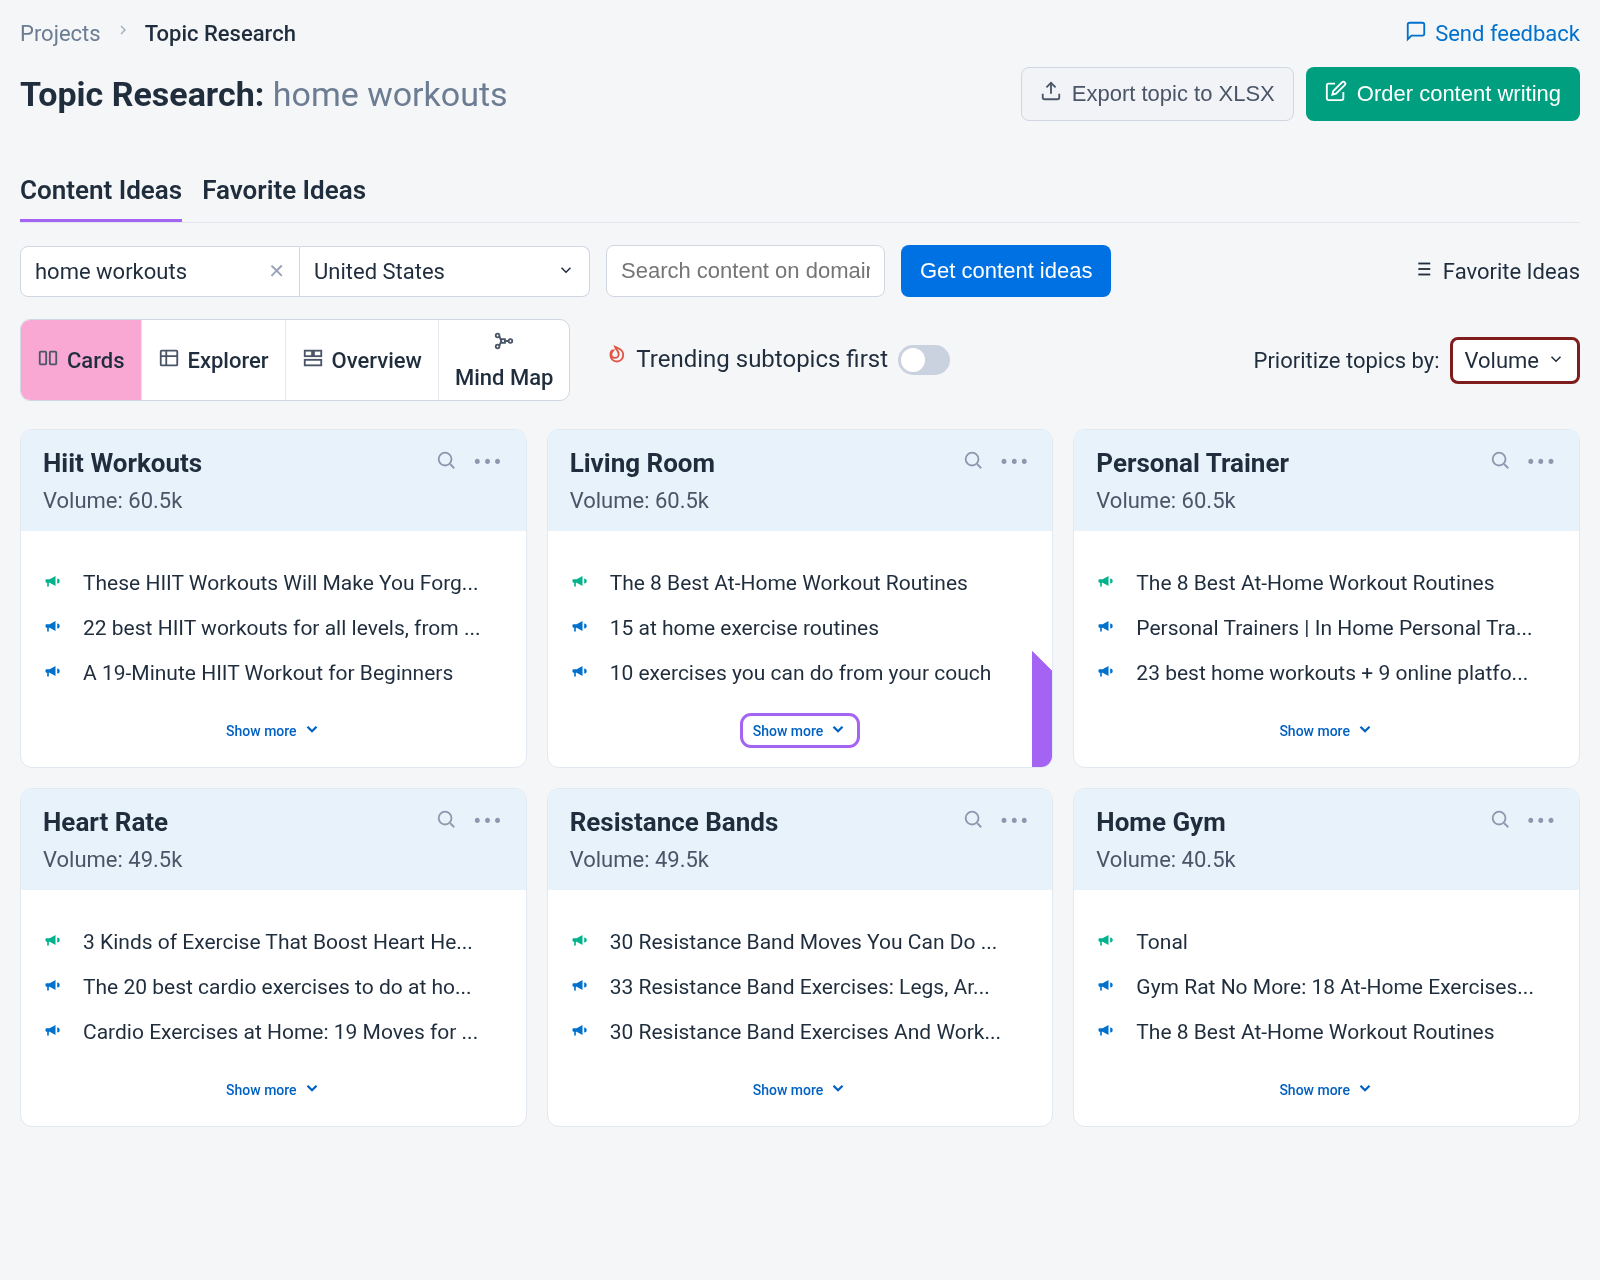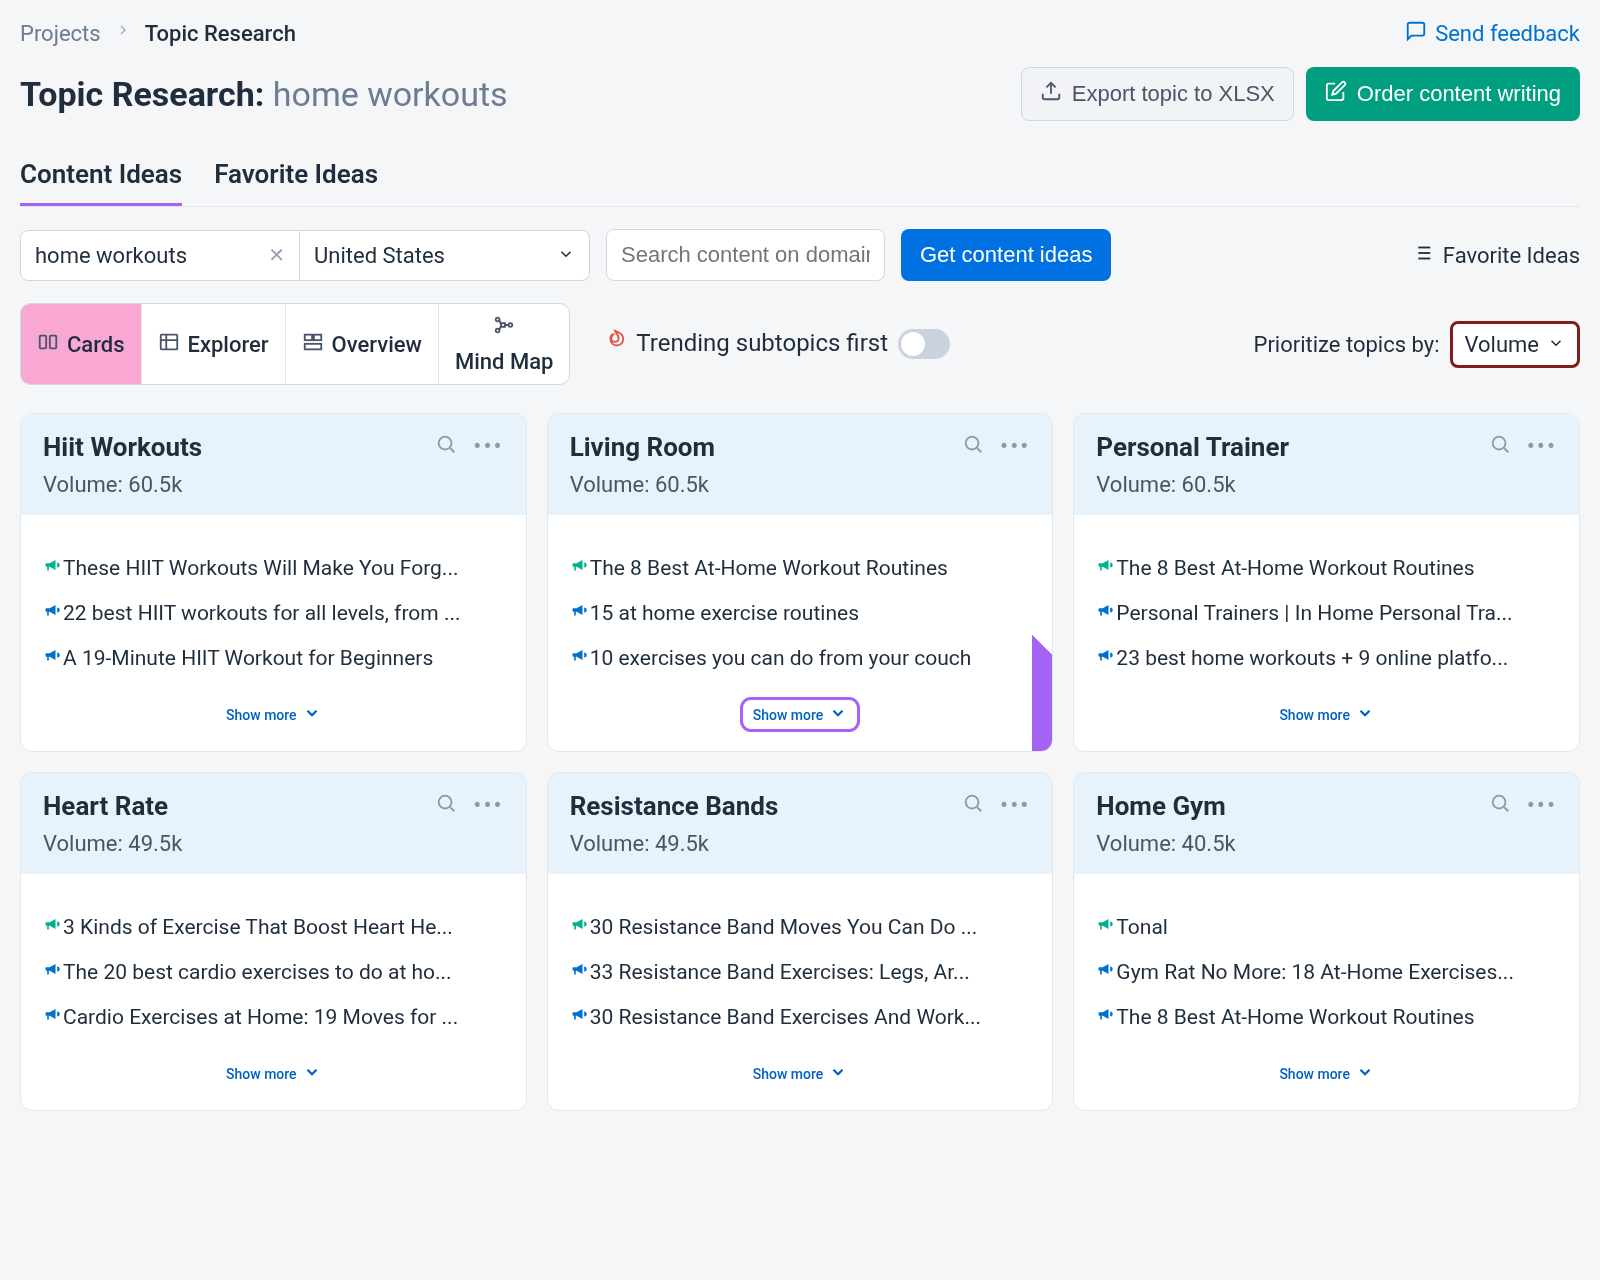--- a/index.html
+++ b/index.html
@@ -28,21 +28,21 @@
     display: inline-flex; align-items: center; gap: 10px;
     border-radius: 8px; padding: 12px 18px; font-size: 22px; font-weight: 500;
     cursor: pointer; border: 1px solid transparent;
   }
   .btn-light { background: #f1f3f7; color: #4a5568; border-color: #d0d7e2; }
   .btn-green { background: #009f80; color: #fff; }
   .btn-blue  { background: #0071e3; color: #fff; }
   .btn svg { width: 22px; height: 22px; }
 
   
-  .tabs { display: flex; gap: 32px; margin-top: 38px; border-bottom: 1px solid #e2e6ed; }
+  .tabs { display: flex; gap: 20px; margin-top: 54px; border-bottom: 1px solid #e2e6ed; }
   .tab { padding-bottom: 14px; font-size: 26px; font-weight: 600; color: #1f2d3d; cursor: pointer; }
   .tab.active { border-bottom: 3px solid #a463f2; }
 
   
   .toolbar { margin-top: 22px; display: flex; align-items: center; gap: 16px; }
   .input {
     background: #fff; border: 1px solid #d0d7e2; border-radius: 8px;
     padding: 12px 14px; font-size: 22px; color: #1f2d3d;
   }
   .input.search-topic { width: 280px; display: flex; align-items: center; justify-content: space-between; }
@@ -99,21 +99,21 @@
     display: flex; justify-content: space-between; align-items: flex-start;
   }
   .card-title { font-size: 26px; font-weight: 700; }
   .card-vol { font-size: 22px; color: #4a5568; margin-top: 10px; }
   .card-actions { display: flex; align-items: center; gap: 16px; color: #8b98ad; }
   .card-actions svg { width: 22px; height: 22px; cursor: pointer; }
   .dots { font-size: 24px; letter-spacing: 2px; cursor: pointer; }
   .card-body { padding: 40px 22px 14px; flex: 1; }
   .bullet-list { display: flex; flex-direction: column; gap: 20px; }
   .bullet {
-    display: flex; align-items: center; gap: 0; font-size: 21px; color: #1f2d3d;
+    display: flex; align-items: flex-start; gap: 20px; font-size: 21px; color: #1f2d3d;
     white-space: nowrap; overflow: hidden; text-overflow: ellipsis;
   }
   .bullet span.txt { overflow: hidden; text-overflow: ellipsis; }
   .bullet svg { width: 20px; height: 20px; flex: 0 0 auto; }
   .bullet.green svg { color: #00b38c; }
   .bullet.blue  svg { color: #0071cd; }
   .card-foot { text-align: center; padding: 16px 0 22px; }
   .show-more {
     display: inline-flex; align-items: center; gap: 6px;
     color: #0061c3; font-size: 14px; font-weight: 500; cursor: pointer;

